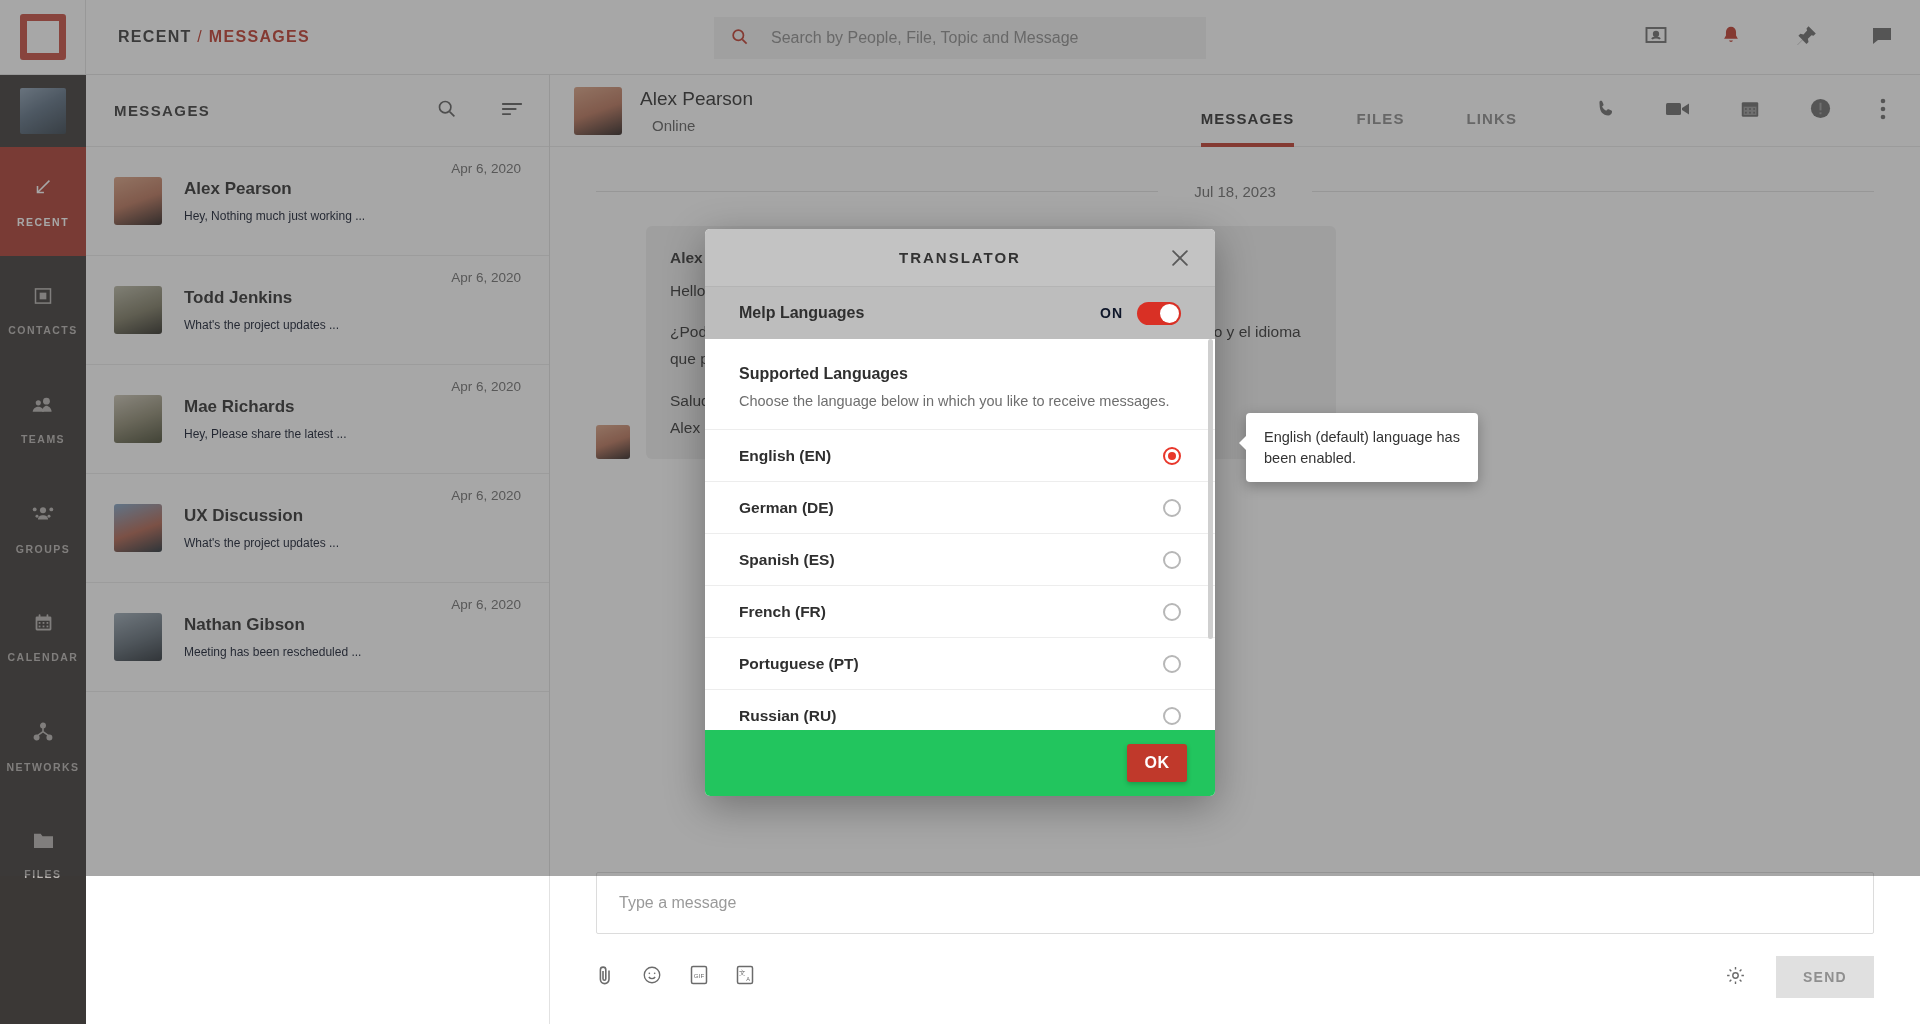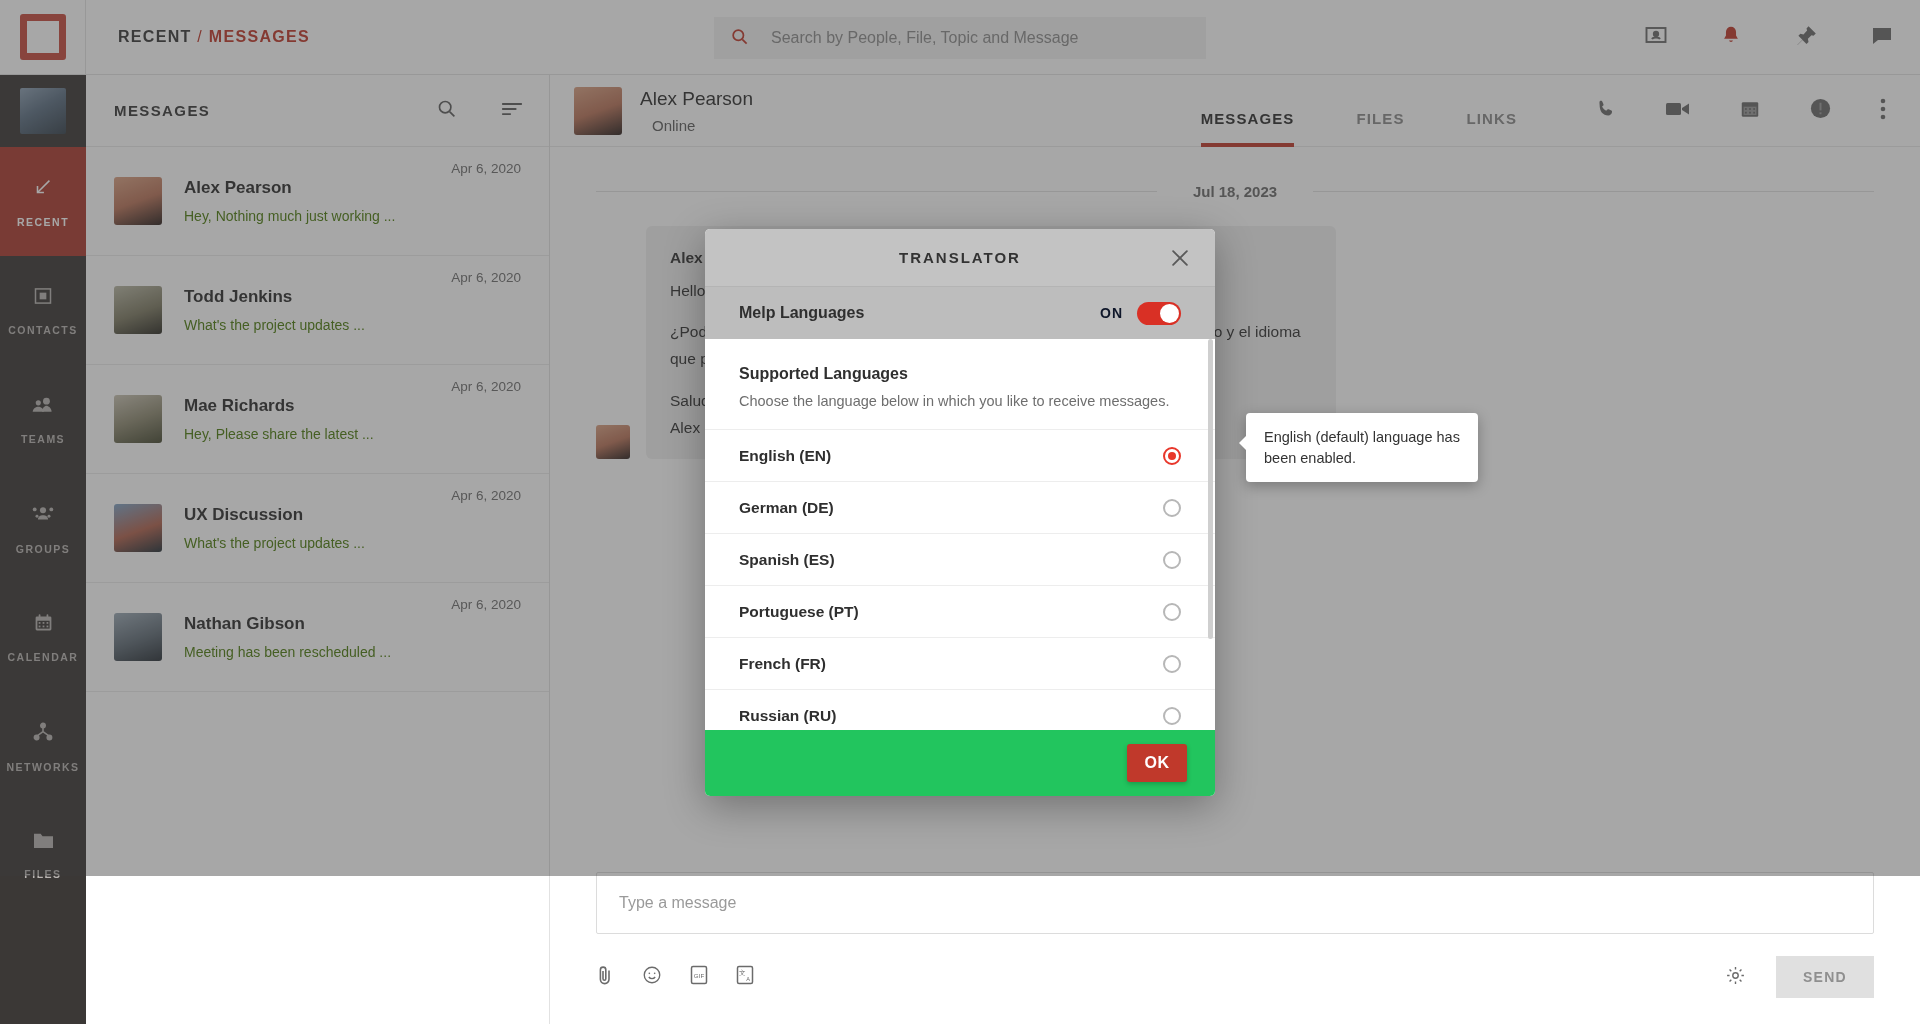--- a/index.html
+++ b/index.html
@@ -127,21 +127,21 @@
   }
   .conv .av {
     width: 48px; height: 48px; border-radius: 3px; flex: none;
     margin-right: 22px;
   }
   .conv .body { flex: 1; min-width: 0; }
   .conv .nm {
     font-size: 17px; font-weight: bold; color: #2f2f2f; margin-bottom: 10px;
   }
   .conv .pv {
-    font-size: 14px; color: #4d7c0f; white-space: nowrap;
+    font-size: 12px; color: #0f172a; white-space: nowrap;
     overflow: hidden; text-overflow: ellipsis;
   }
   .conv .dt {
     font-size: 13.5px; color: #6f6f6f; flex: none; align-self: flex-start;
     margin-top: 14px;
   }
   .av1 { background: linear-gradient(160deg,#d9a183 0%,#b9745a 50%,#2c2220 100%); }
   .av2 { background: linear-gradient(160deg,#b8b7a4 0%,#7d7a63 55%,#2e2d26 100%); }
   .av3 { background: linear-gradient(160deg,#c9c3b3 0%,#8e8a72 50%,#474a33 100%); }
   .av4 { background: linear-gradient(160deg,#7fa2c4 0%,#b0634f 55%,#243038 100%); }
@@ -183,21 +183,21 @@
   #chat-head-icons {
     margin-left: 78px; display: flex; align-items: center; gap: 48px;
   }
   #chat-head-icons .ic { cursor: pointer; }
 
   #chat-body {
     flex: 1; position: relative; overflow: hidden; padding: 0 46px;
   }
   .date-sep {
     display: flex; align-items: center; gap: 36px;
-    margin-top: 36px; margin-bottom: 26px; font-weight: bold;
+    margin-top: 36px; margin-bottom: 26px;
   }
   .date-sep .ln { flex: 1; height: 1px; background: #e2e2e2; }
   .date-sep .tx { font-size: 15px; color: #6b6b6b; }
 
   .msg-row { display: flex; align-items: flex-end; gap: 16px; }
   .msg-row .av {
     width: 34px; height: 34px; border-radius: 3px; flex: none;
     background: linear-gradient(160deg,#d9a183 0%,#b9745a 50%,#2c2220 100%);
   }
   .bubble {
@@ -704,25 +704,25 @@
       </div>
       <div class="lang-row">
         <div class="lname">German (DE)</div>
         <div class="radio"></div>
       </div>
       <div class="lang-row">
         <div class="lname">Spanish (ES)</div>
         <div class="radio"></div>
       </div>
       <div class="lang-row">
+        <div class="lname">French (FR)</div>
+        <div class="radio"></div>
+      </div>
+      <div class="lang-row">
         <div class="lname">Portuguese (PT)</div>
-        <div class="radio"></div>
-      </div>
-      <div class="lang-row">
-        <div class="lname">French (FR)</div>
         <div class="radio"></div>
       </div>
       <div class="lang-row">
         <div class="lname">Russian (RU)</div>
         <div class="radio"></div>
       </div>
     </div>
 
     <div id="modal-scrollbar"></div>
 

